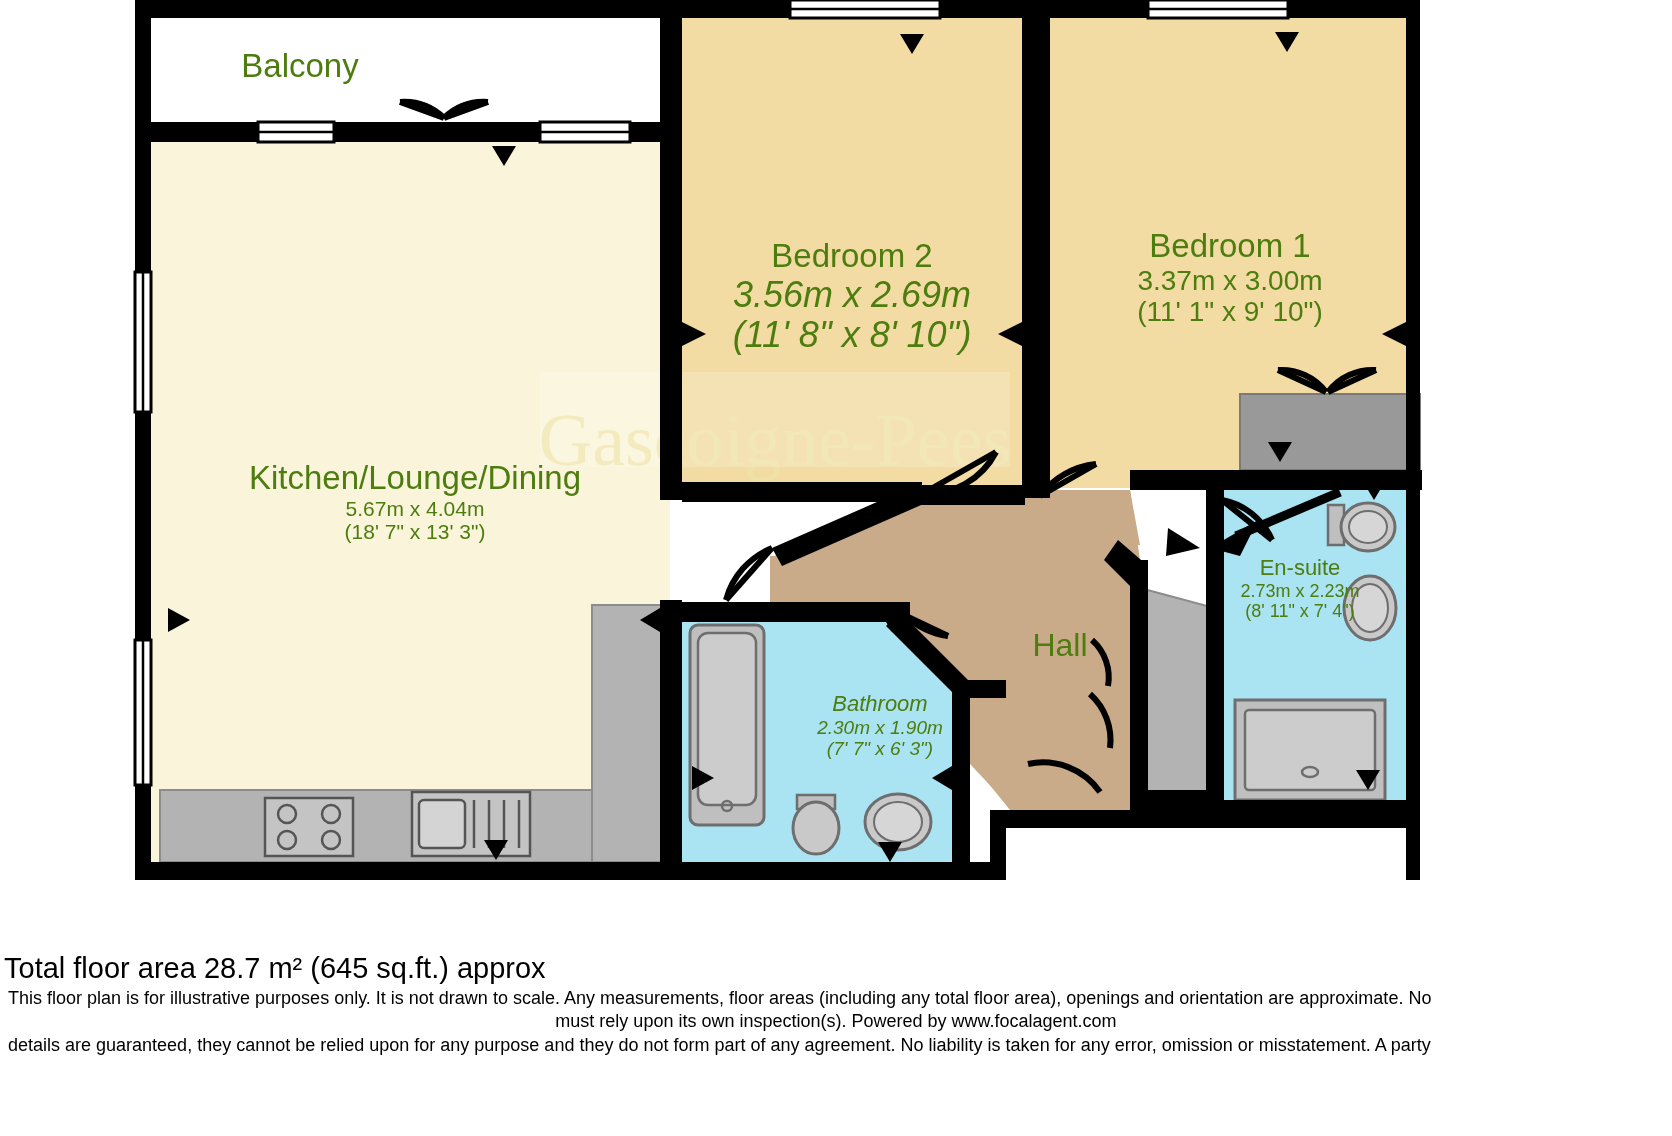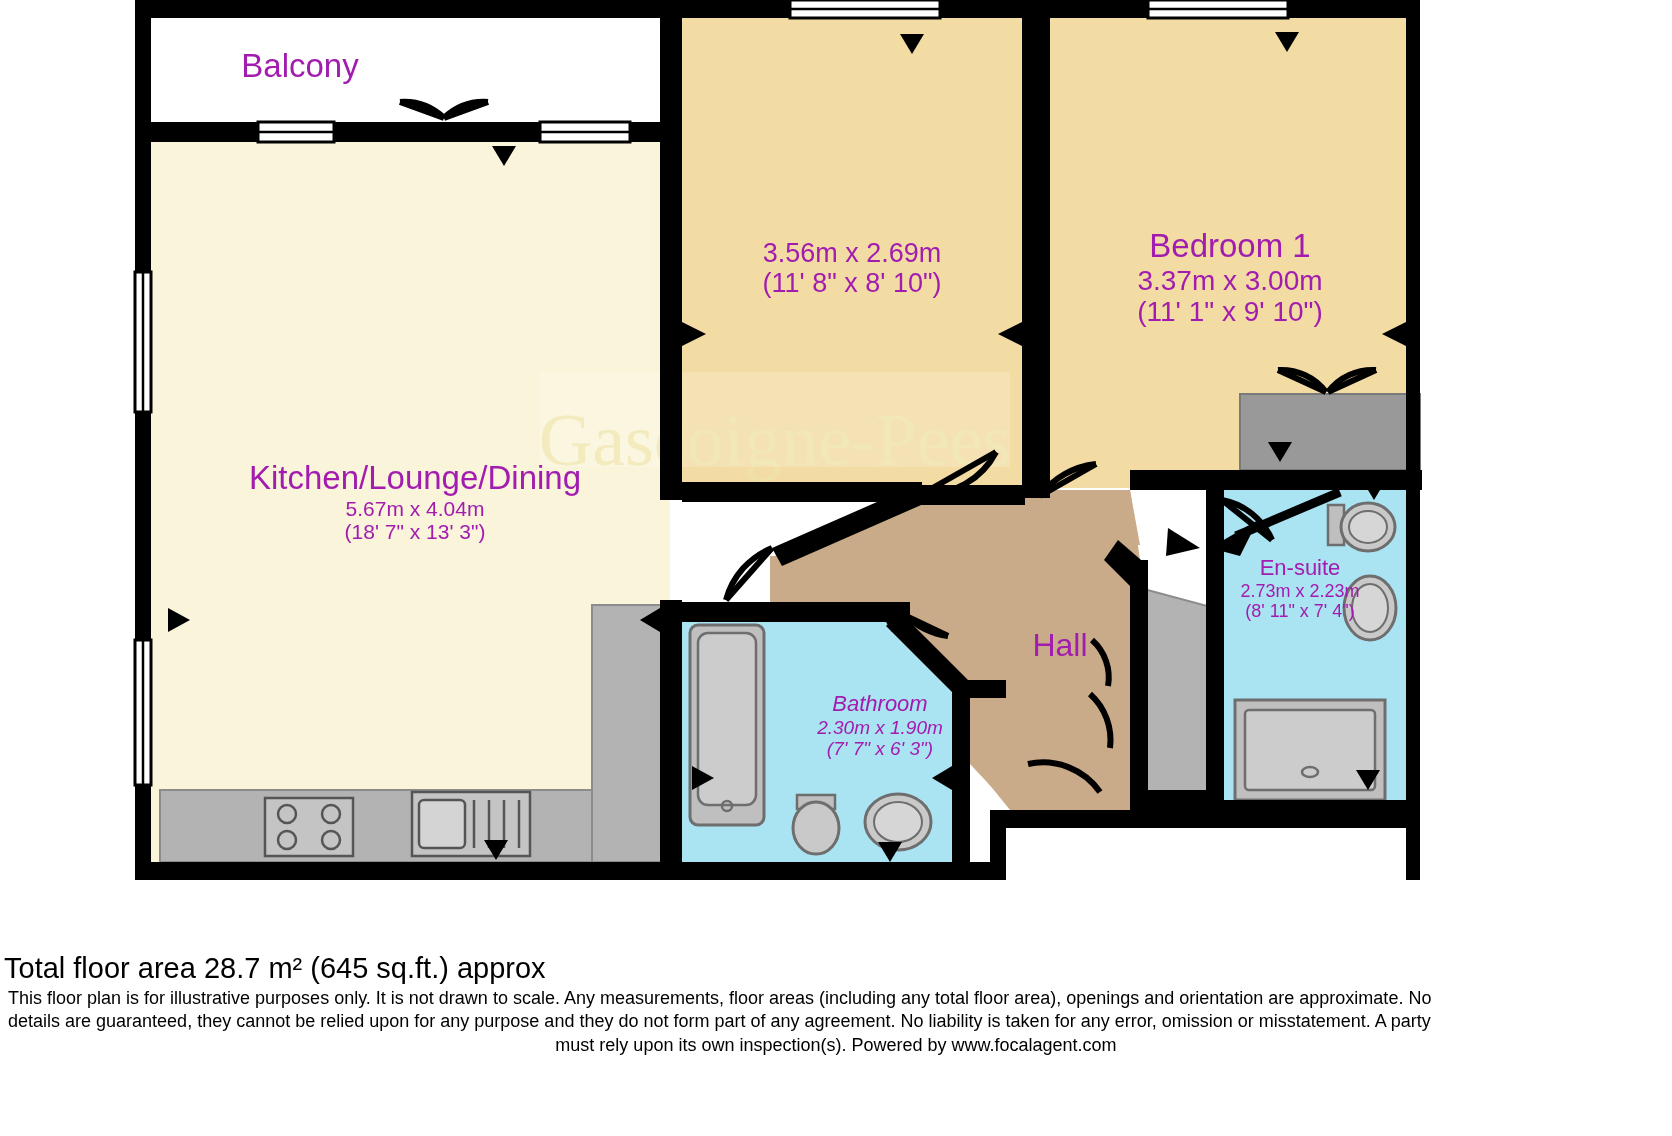--- a/index.html
+++ b/index.html
@@ -20,34 +20,34 @@
     left: 0; top: 0;
     width: 1672px;
     height: 940px;
   }
   #plan svg { display: block; }
 
   
   .lbl {
     position: absolute;
     text-align: center;
-    color: #a21caf;
+    color: #4d7c0f;
     line-height: 1.12;
     white-space: nowrap;
     pointer-events: none;
   }
   .lbl .name { display: block; }
   .lbl .dim  { display: block; }
 
   .lbl-balcony { left: 150px; top: 48px; width: 300px; font-size: 33px; }
   .lbl-klr     { left: 150px; top: 460px; width: 530px; font-size: 33px; }
   .lbl-klr .dim { font-size: 21px; }
   .lbl-klr .name2 { display:block; }
   .lbl-bed2    { left: 672px; top: 238px; width: 360px; font-size: 33px; }
-  .lbl-bed2 .dim { font-size: 27px; }
+  .lbl-bed2 .dim { font-size: 36px; font-style: italic; }
   .lbl-bed1    { left: 1050px; top: 228px; width: 360px; font-size: 33px; }
   .lbl-bed1 .dim { font-size: 28px; }
   .lbl-hall    { left: 960px; top: 628px; width: 200px; font-size: 32px; }
   .lbl-bath    { left: 750px; top: 692px; width: 260px; font-size: 22px; font-style: italic; }
   .lbl-bath .dim { font-size: 19px; }
   .lbl-ensuite { left: 1190px; top: 556px; width: 220px; font-size: 22px; }
   .lbl-ensuite .dim { font-size: 18px; }
 
   
   #footer {
@@ -317,20 +317,21 @@
   <span class="name">Balcony</span>
 </div>
 
 <div class="lbl lbl-klr">
   <span class="name">Kitchen/Lounge/Dining</span>
   <span class="dim">5.67m x 4.04m</span>
   <span class="dim">(18' 7" x 13' 3")</span>
 </div>
 
 <div class="lbl lbl-bed2">
+  <span class="name">Bedroom 2</span>
   <span class="dim">3.56m x 2.69m</span>
   <span class="dim">(11' 8" x 8' 10")</span>
 </div>
 
 <div class="lbl lbl-bed1">
   <span class="name">Bedroom 1</span>
   <span class="dim">3.37m x 3.00m</span>
   <span class="dim">(11' 1" x 9' 10")</span>
 </div>
 
@@ -347,16 +348,16 @@
 <div class="lbl lbl-ensuite">
   <span class="name">En-suite</span>
   <span class="dim">2.73m x 2.23m</span>
   <span class="dim">(8' 11" x 7' 4")</span>
 </div>
 
 <div id="footer">
   <div id="total-area">Total floor area 28.7 m² (645 sq.ft.) approx</div>
   <div id="disclaimer">
     <span class="ln ln1">This floor plan is for illustrative purposes only. It is not drawn to scale. Any measurements, floor areas (including any total floor area), openings and orientation are approximate. No</span>
+    <span class="ln ln3">must rely upon its own inspection(s). Powered by www.focalagent.com</span>
     <span class="ln ln2">details are guaranteed, they cannot be relied upon for any purpose and they do not form part of any agreement. No liability is taken for any error, omission or misstatement. A party</span>
-    <span class="ln ln3">must rely upon its own inspection(s). Powered by www.focalagent.com</span>
   </div>
 </div>
 
 </body></html>

